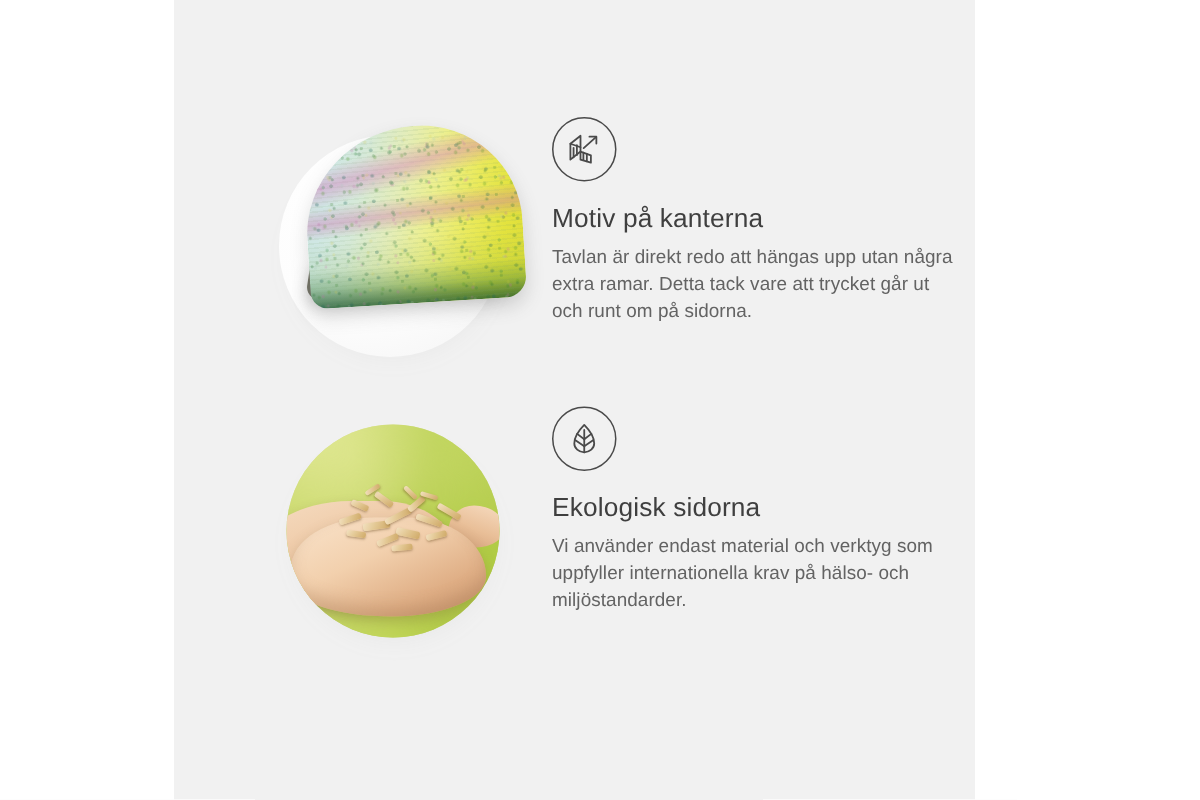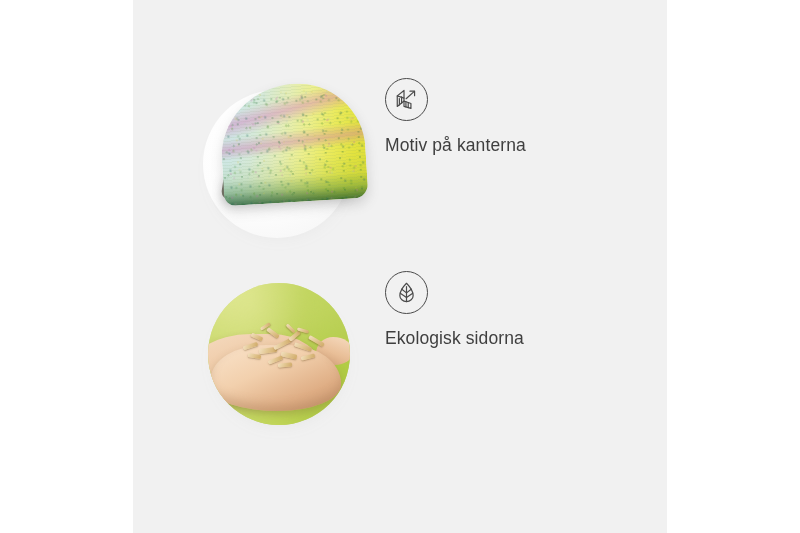--- a/index.html
+++ b/index.html
@@ -17,21 +17,21 @@
 
   
   .page {
     position: relative;
     width: 800px;
     height: 533px;
     background: #ffffff;
   }
   .stage {
     position: absolute;
-    left: 133px;
+    left: 116px;
     top: 0;
     width: 534px;
     height: 533px;
     background: #f1f1f1;
     overflow: hidden;
   }
 
   
   .feature {
     position: absolute;
@@ -279,20 +279,21 @@
             <path d="M3.4 9.2 L10.4 11.6"></path>
             <path d="M5.6 12.0 L5.6 18.6"></path>
             <path d="M7.9 10.2 L7.9 17.0"></path>
             <path d="M12.4 15.3 L12.4 20.6"></path>
             <path d="M14.8 16.2 L14.8 21.4"></path>
             <path d="M12.6 12.2 L21.1 4.6"></path>
             <path d="M16.6 4.3 L21.4 4.3 L21.4 9.0"></path>
           </svg>
         </div>
         <h2 class="feature-title">Motiv på kanterna</h2>
+        <p class="feature-body">Tavlan är direkt redo att hängas upp utan några extra ramar. Detta tack vare att trycket går ut och runt om på sidorna.</p>
       </div>
     </div>
 
     <div class="feature feature-2">
 
       <div class="media media-2">
         <div class="media-shadow" style="left:2px; top:10px; width:140px; height:138px;"></div>
         <div class="photo-disc">
           <div class="meadow-blur"></div>
           <div class="hand-back"></div>
@@ -324,17 +325,18 @@
           <svg width="25" height="25" viewBox="0 0 26 26" fill="none" stroke="#4a4a4a" stroke-width="1.25" stroke-linecap="round" stroke-linejoin="round">
             <path d="M13 3.4 C18.2 8.6 19.9 13.4 19.9 16.3 C19.9 19.6 16.8 22.4 13 22.4 C9.2 22.4 6.1 19.6 6.1 16.3 C6.1 13.4 7.8 8.6 13 3.4 Z"></path>
             <path d="M13 6.9 L13 22.4"></path>
             <path d="M13 13.4 L17.9 9.6"></path>
             <path d="M13 13.4 L8.1 9.6"></path>
             <path d="M13 18.2 L19.1 14.0"></path>
             <path d="M13 18.2 L6.9 14.0"></path>
           </svg>
         </div>
         <h2 class="feature-title">Ekologisk sidorna</h2>
+        <p class="feature-body">Vi använder endast material och verktyg som uppfyller internationella krav på hälso- och miljöstandarder.</p>
       </div>
     </div>
 
   </div>
 </div>
 
 </body></html>

